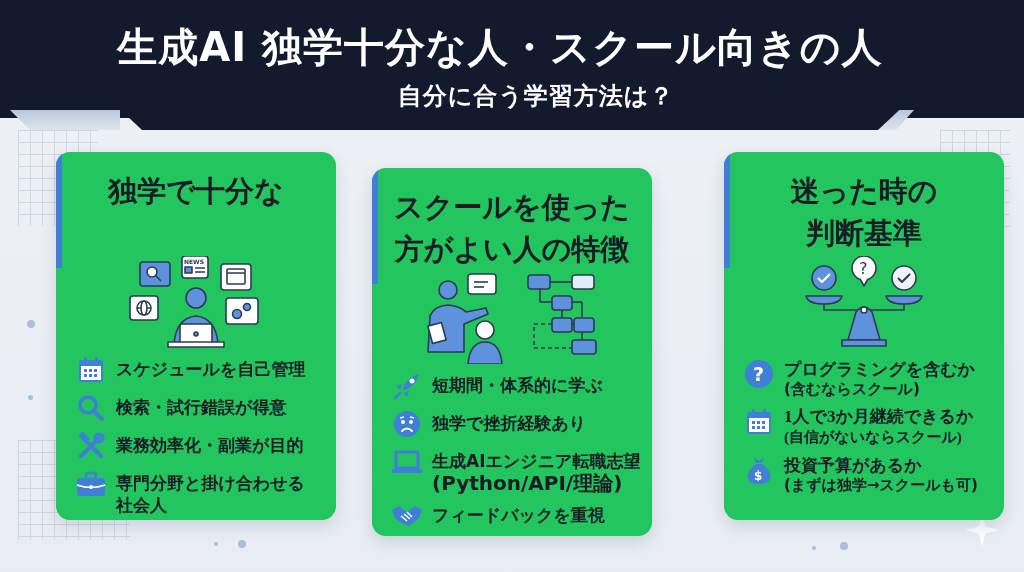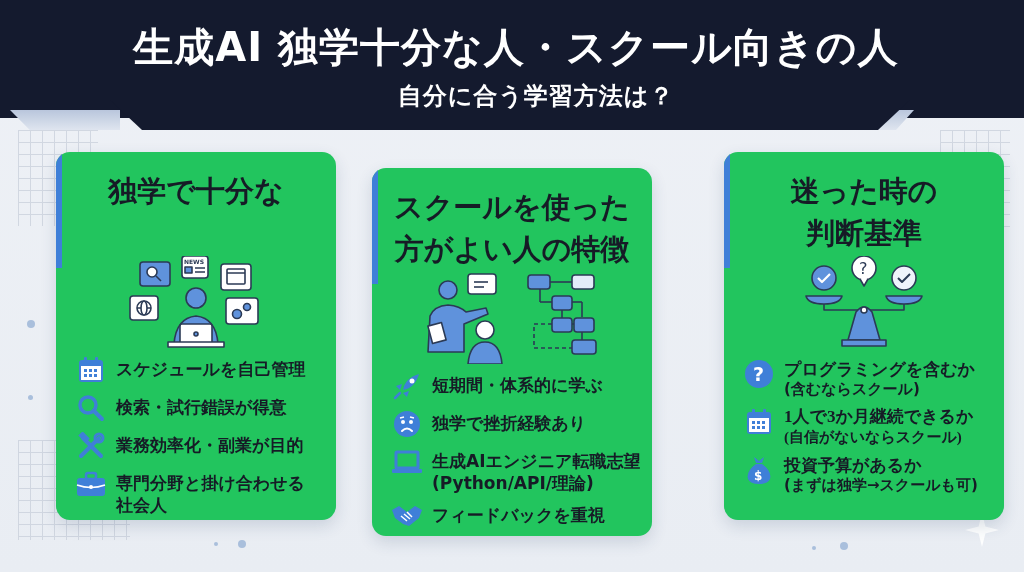--- a/index.html
+++ b/index.html
@@ -20,21 +20,21 @@
   }
   .header-tab-left { left: 10px; border-bottom-left-radius: 12px; clip-path: polygon(0 0,100% 0,100% 100%,18% 100%); }
   .header-tab-right { right: 110px; width: 100px; clip-path: polygon(0 0,100% 0,82% 100%,0 100%); }
   .header-notch {
     position: absolute; top: 100px; left: 110px; width: 800px; height: 30px;
     background: #141a2e;
     clip-path: polygon(0 0,100% 0,96% 100%,4% 100%);
     border-radius: 0 0 10px 10px;
   }
   .title {
-    position: absolute; top: 20px; left: 16px; width: 1000px; text-align: center;
+    position: absolute; top: 20px; left: 0; width: 1000px; text-align: center;
     color: #ffffff; font-weight: bold; font-size: 40px; letter-spacing: 1px;
     font-family: "DejaVu Sans", sans-serif;
   }
   .subtitle {
     position: absolute; top: 80px; left: 0; width: 1024px; text-align: center;
     color: #ffffff; font-weight: bold; font-size: 24px; letter-spacing: 1px;
     font-family: "DejaVu Sans", sans-serif;
     padding-left: 48px;
   }
   .grid {
@@ -265,21 +265,21 @@
     </div>
     <div class="item">
       <span class="ico">
         <svg width="30" height="28" viewBox="0 0 30 28">
             <rect x="4" y="4" width="22" height="16" rx="1" fill="none" stroke="#3f7fd8" stroke-width="3"></rect>
             <rect x="0" y="21" width="30" height="4" rx="1" fill="#3f7fd8"></rect>
           </svg>
       </span>
       <span class="txt">
         <span>生成AIエンジニア転職志望</span>
-        <span class="sub" style="font-size:17px;line-height:22px;">(Python/API/理論)</span>
+        <span class="sub" style="font-size:20px;line-height:22px;">(Python/API/理論)</span>
       </span>
     </div>
     <div class="item">
       <span class="ico">
         <svg width="32" height="28" viewBox="0 0 32 28">
             <path d="M1 8 L8 4 L16 10 L24 4 L31 8 L28 16 L18 24 L12 22 L4 16 Z" fill="#3f7fd8"></path>
             <path d="M10 14 L16 19 M13 12 L19 17 M16 10 L21 15" stroke="#fff" stroke-width="1.5"></path>
           </svg>
       </span>
       <span class="txt">フィードバックを重視</span>

